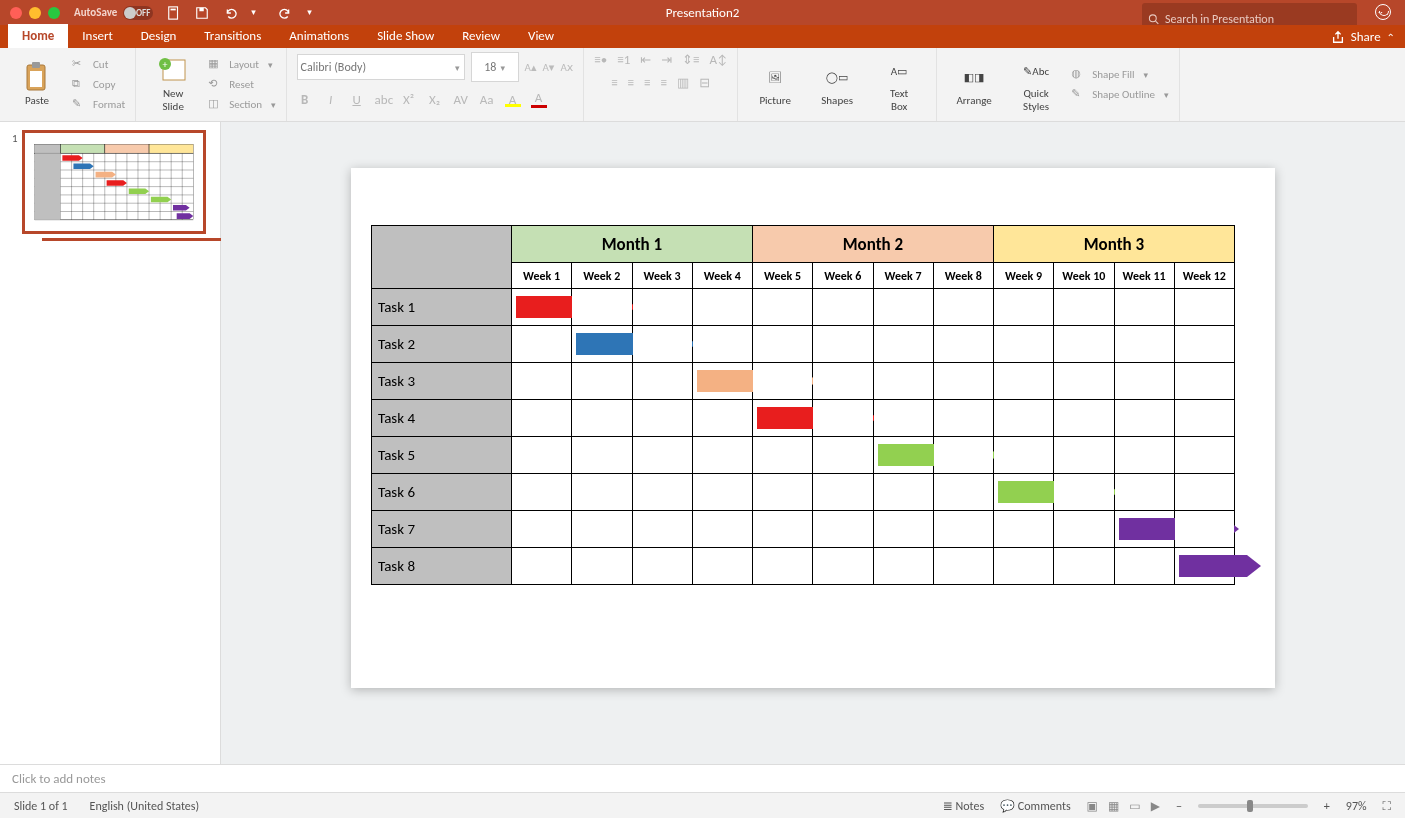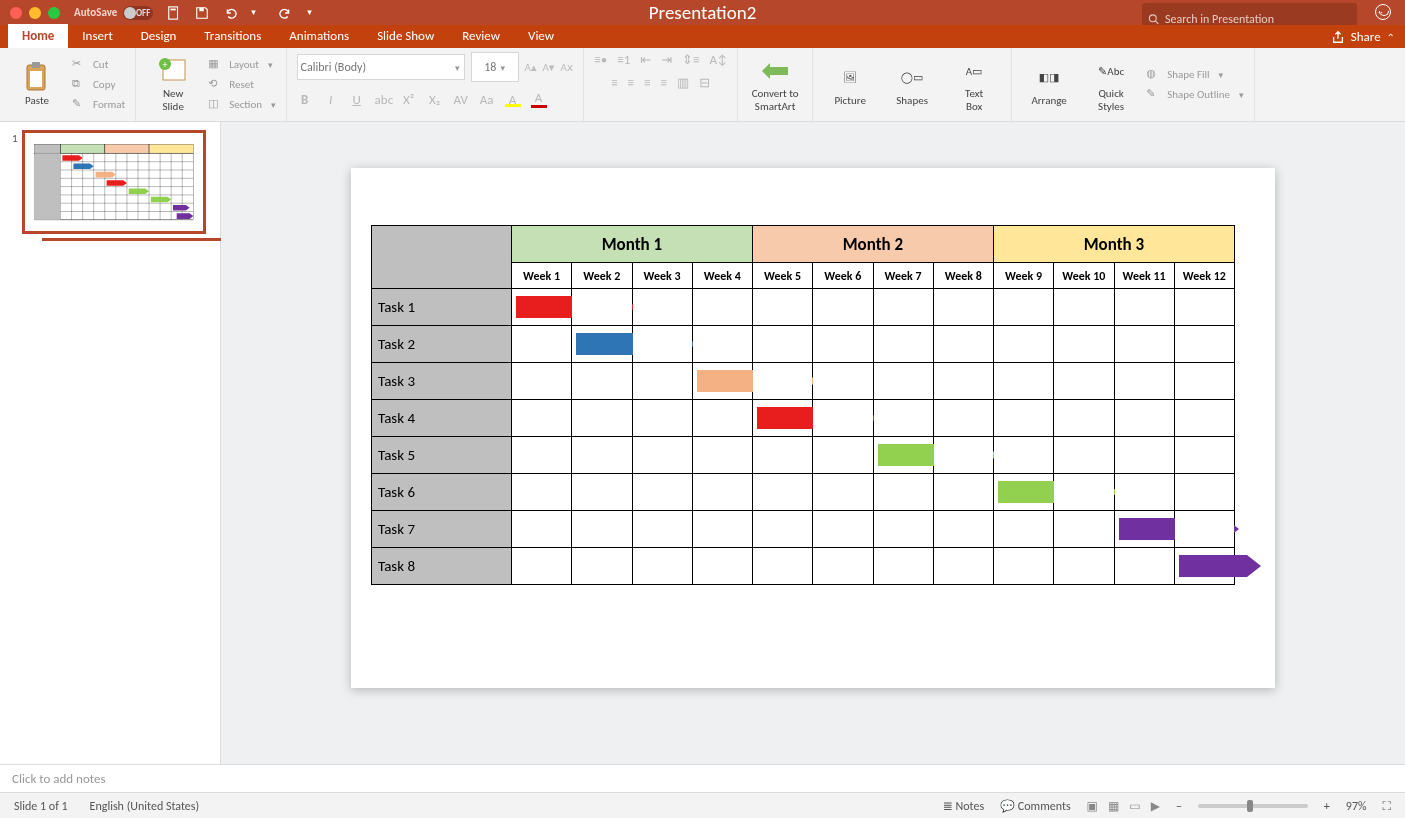--- a/index.html
+++ b/index.html
@@ -9,21 +9,21 @@
 .titlebar { height: 25px; background: #b7472a; display: flex; align-items: center; color: #fff; font-size: 12px; position: relative; }
 .traffic { display: flex; gap: 7px; padding-left: 10px; }
 .tl { width: 12px; height: 12px; border-radius: 50%; }
 .tl.red{background:#ff5f57;} .tl.yel{background:#ffbd2e;} .tl.grn{background:#28c840;}
 .autosave { margin-left: 14px; color: #f3d4cc; font-weight: 600; font-size: 11px; display:flex;align-items:center;gap:6px;}
 .toggle { width:30px; height:14px; background:#8e3521; border-radius:8px; position:relative; }
 .toggle::after{content:"";position:absolute;left:1px;top:1px;width:12px;height:12px;border-radius:50%;background:#ccc;}
 .toggle-label{ font-size:9px; color:#ddd; position:absolute; right:3px; top:1px;}
 .qat { display:flex; gap:14px; margin-left:14px; align-items:center;}
 .qat svg, .qat span { width:14px; height:14px; fill:#fff; color:#fff; }
-.doc-title { position:absolute; left:50%; transform:translateX(-50%); font-size:19px; }
+.doc-title { position:absolute; left:50%; transform:translateX(-50%); font-size:13px; }
 .searchwrap{ position:absolute; right:48px; top:3px; width:215px; height:31px; background:#9a3a21; border-radius:3px; display:flex; align-items:center; padding:0 6px; gap:6px;}
 .searchwrap input{ background:transparent; border:none; color:#fff; font-size:12px; width:100%; outline:none;}
 .searchwrap input::placeholder{color:#e9c9c0;}
 .smiley{position:absolute; right:14px; top:4px; width:16px;height:16px; border:1.5px solid #fff; border-radius:50%;}
 .smiley::before{content:"‥"; position:absolute; top:-2px; left:2px; font-size:9px; color:#fff;}
 .smiley::after{content:""; position:absolute; bottom:3px; left:3px; width:8px; height:4px; border:1.5px solid #fff; border-top:none; border-radius:0 0 8px 8px;}
 
 
 .tabs { height: 23px; background:#c2410c; display:flex; align-items:flex-end; padding-left:8px; position:relative;}
 .tab { padding:4px 14px 5px; font-size:13px; color:#fff; cursor:pointer; }
@@ -238,31 +238,20 @@
     <div class="iconrow">
       <span>≡</span>
       <span>≡</span>
       <span>≡</span>
       <span>≡</span>
       <span>▥</span>
       <span>⊟</span>
     </div>
   </div>
 
-  <div class="group">
-    <div class="bigbtn">
-      <div class="ico">
-          <svg width="30" height="24">
-            <polygon points="2,12 10,4 10,8 28,8 28,16 10,16 10,20" fill="#7fba5a"></polygon>
-          </svg>
-        </div>
-      <span style="white-space:pre;text-align:center;line-height:1.1">Convert to
-SmartArt</span>
-    </div>
-  </div>
 
   <div class="group">
     <div class="bigbtn">
         <div class="ico">🖼</div>
         <span>Picture</span>
       </div>
     <div class="bigbtn">
         <div class="ico">◯▭</div>
         <span>Shapes</span>
       </div>

